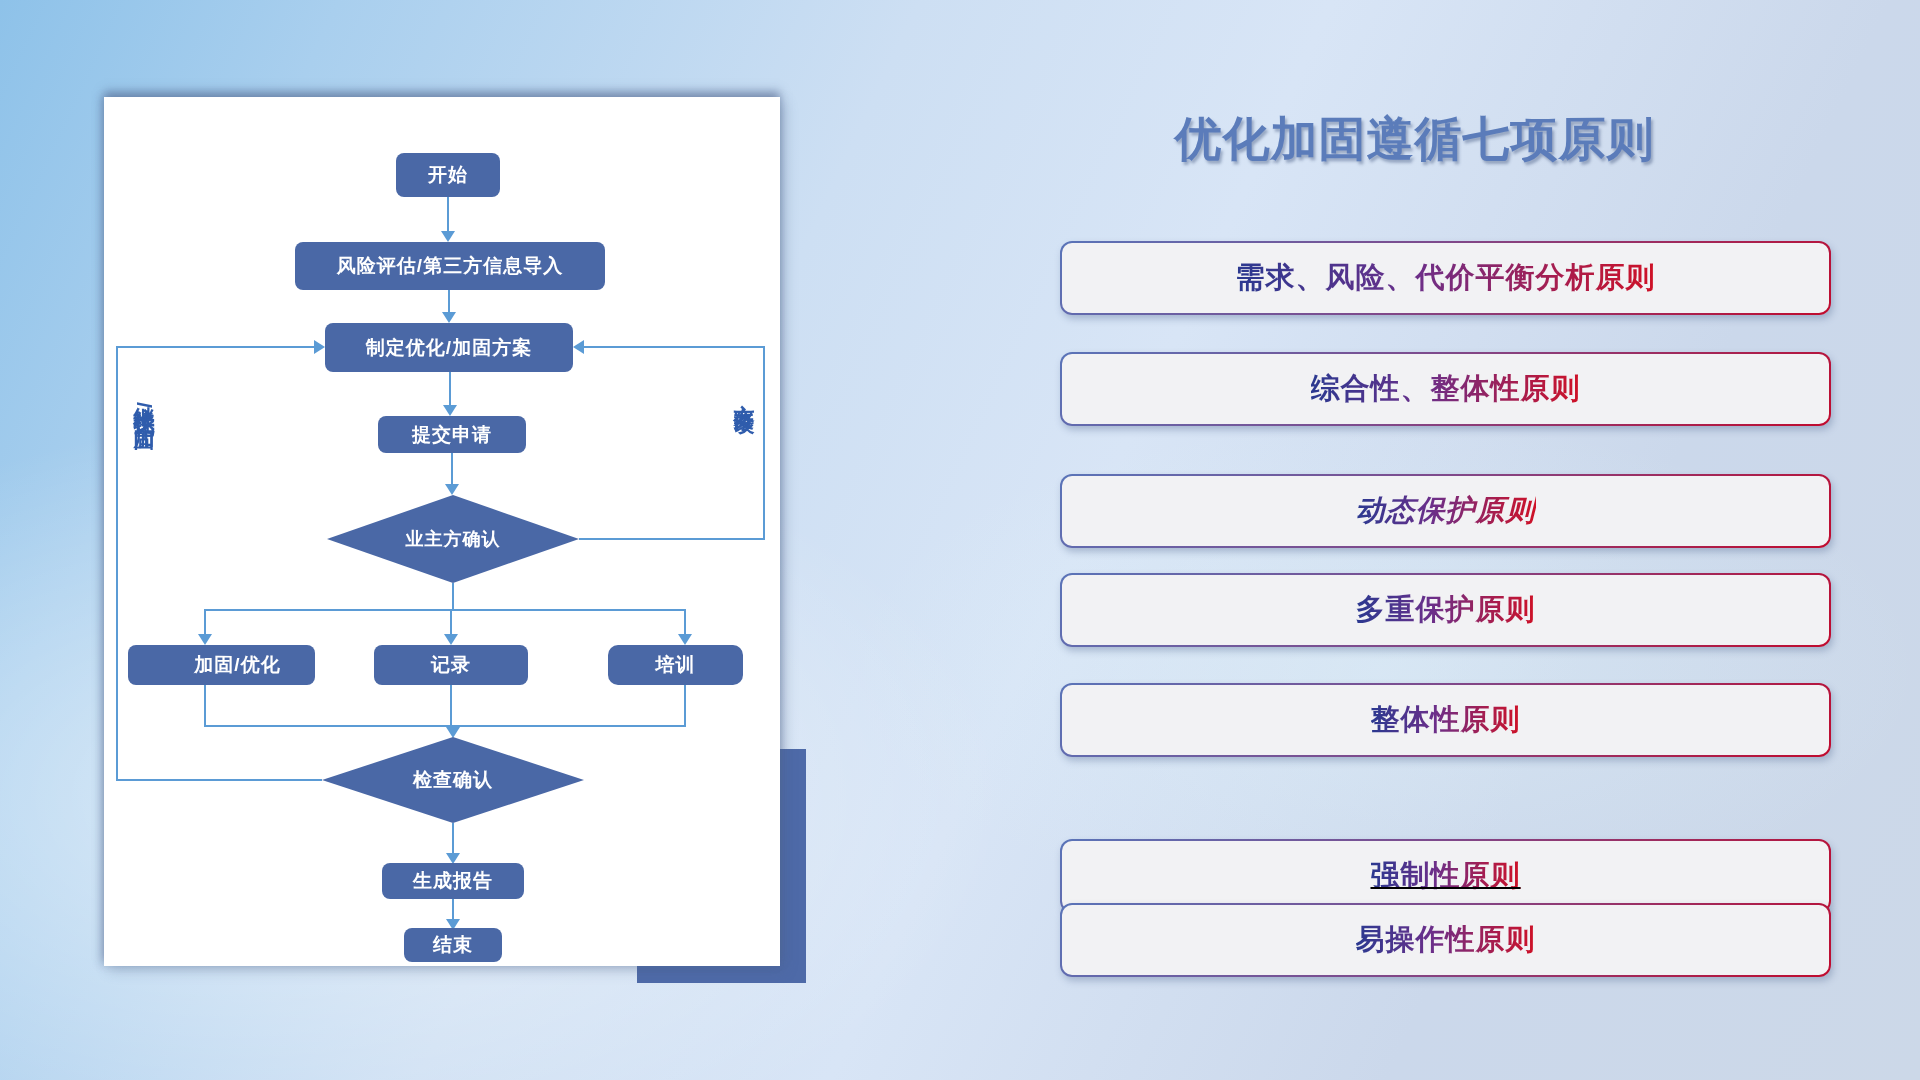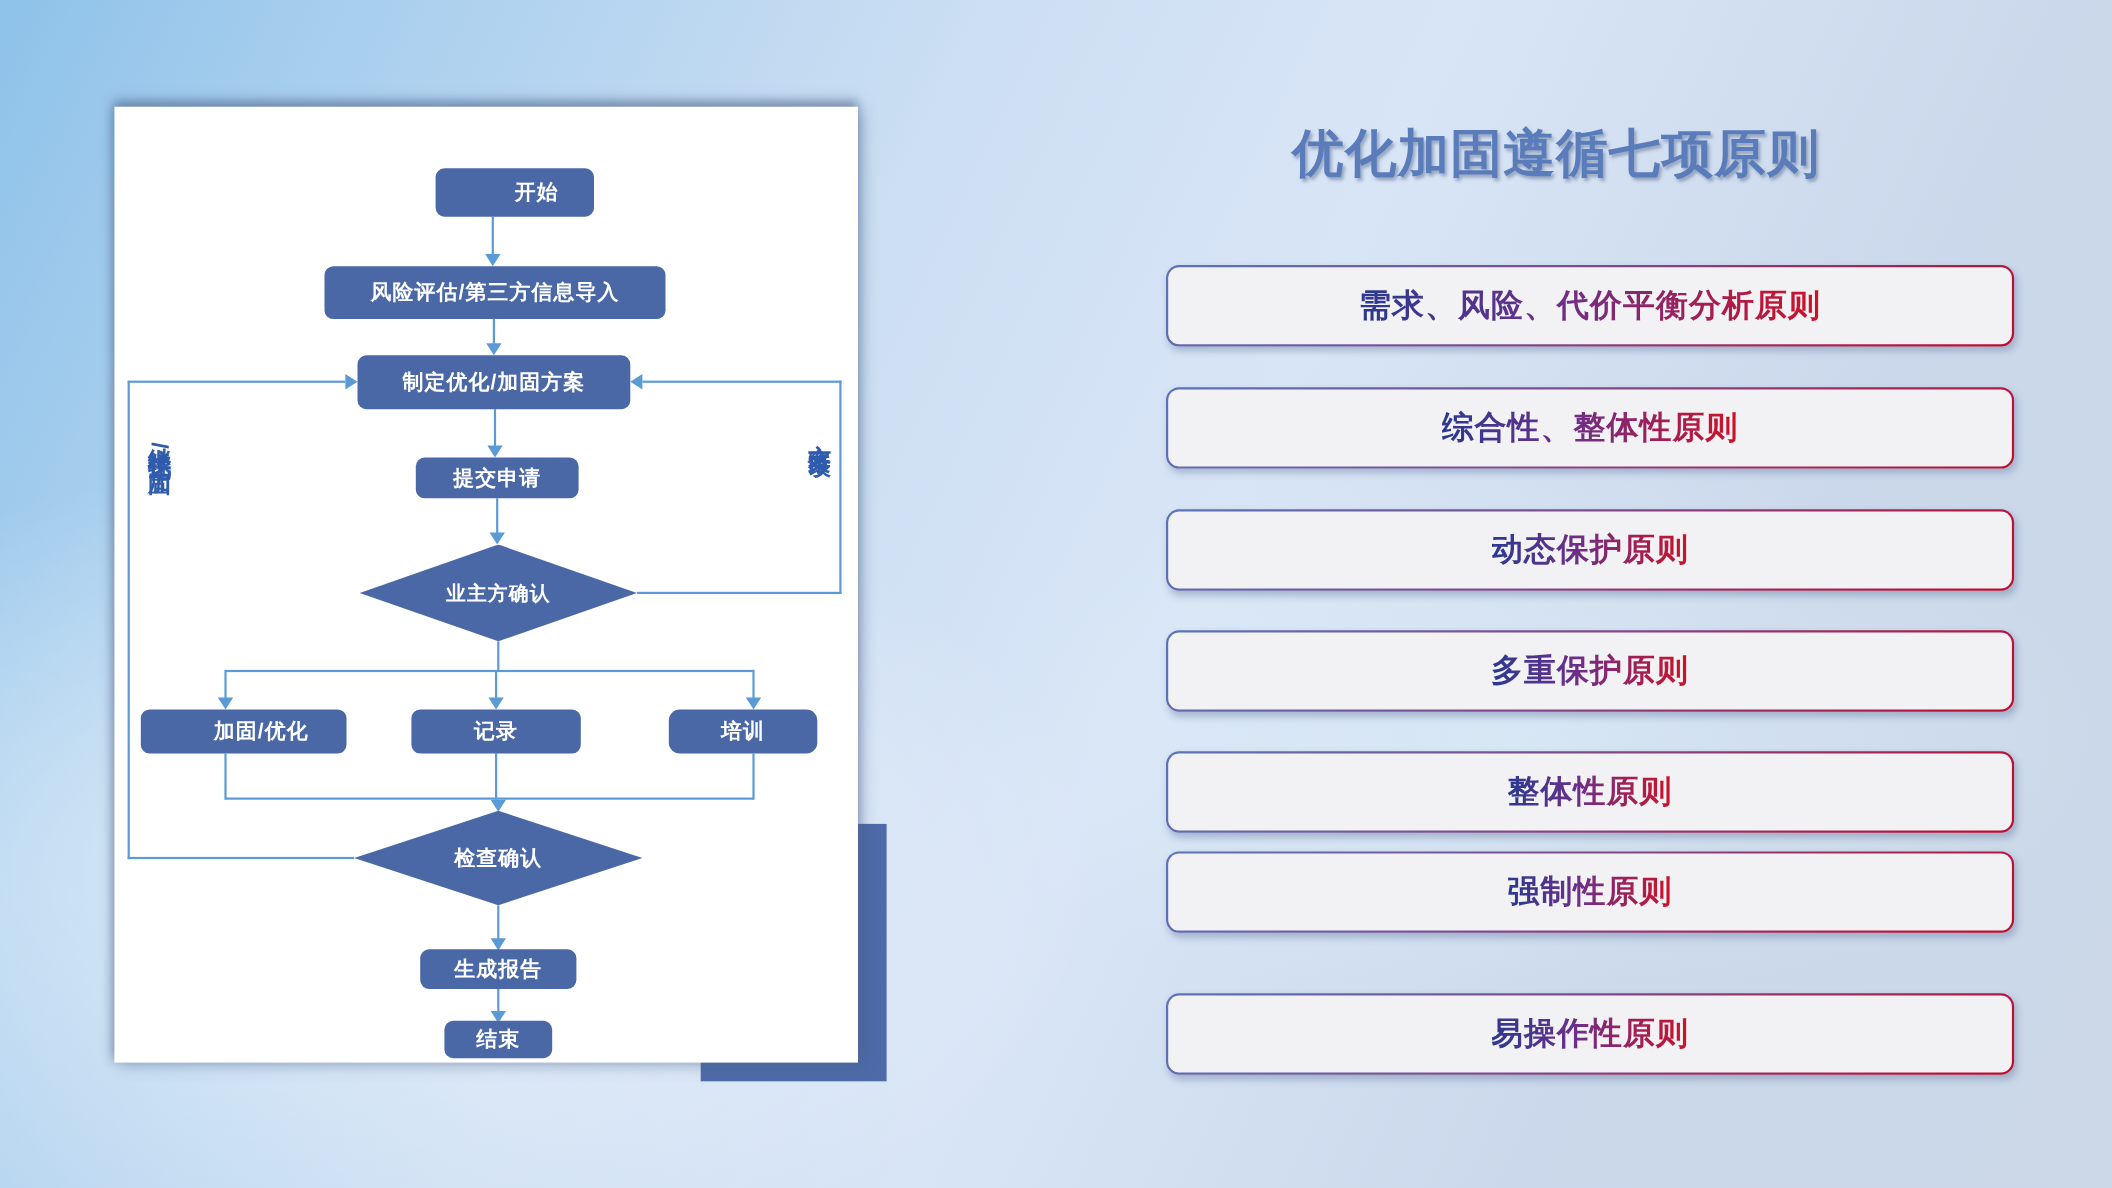--- a/index.html
+++ b/index.html
@@ -67,21 +67,21 @@
 </style>
 </head>
 <body>
 
 <div class="stage">
 
   <div class="accent-rect"></div>
 
   <div class="panel">
 
-    <div class="fnode" style="left:292px;top:56px;width:104px;height:44px;padding-left:40px;">开始</div>
+    <div class="fnode" style="left:292px;top:56px;width:104px;height:44px;">开始</div>
     <div class="fnode" style="left:191px;top:145px;width:310px;height:48px;">风险评估/第三方信息导入</div>
     <div class="fnode" style="left:221px;top:226px;width:248px;height:49px;">制定优化/加固方案</div>
     <div class="fnode" style="left:274px;top:319px;width:148px;height:37px;">提交申请</div>
     <div class="fdiamond" style="left:223px;top:398px;width:252px;height:88px;font-size:18px;">业主方确认</div>
     <div class="fnode" style="left:24px;top:548px;width:155px;height:40px;padding-left:32px;">加固/优化</div>
     <div class="fnode" style="left:270px;top:548px;width:154px;height:40px;">记录</div>
     <div class="fnode" style="left:504px;top:548px;width:135px;height:40px;border-radius:10px;">培训</div>
     <div class="fdiamond" style="left:218px;top:640px;width:262px;height:86px;font-size:19px;">检查确认</div>
     <div class="fnode" style="left:278px;top:766px;width:142px;height:36px;">生成报告</div>
     <div class="fnode" style="left:300px;top:831px;width:98px;height:34px;">结束</div>
@@ -135,36 +135,36 @@
     <div class="pbox" style="top:241px;">
       <div class="pbox-in">
           <span class="gtext">需求、风险、代价平衡分析原则</span>
         </div>
     </div>
     <div class="pbox" style="top:352px;">
       <div class="pbox-in">
           <span class="gtext">综合性、整体性原则</span>
         </div>
     </div>
-    <div class="pbox" style="top:463px;">
+    <div class="pbox" style="top:474px;font-style:italic;">
       <div class="pbox-in">
           <span class="gtext">动态保护原则</span>
         </div>
     </div>
     <div class="pbox" style="top:573px;">
       <div class="pbox-in">
           <span class="gtext">多重保护原则</span>
         </div>
     </div>
     <div class="pbox" style="top:683px;">
       <div class="pbox-in">
           <span class="gtext">整体性原则</span>
         </div>
     </div>
-    <div class="pbox" style="top:774px;">
+    <div class="pbox" style="top:839px;text-decoration:underline;">
       <div class="pbox-in">
           <span class="gtext">强制性原则</span>
         </div>
     </div>
     <div class="pbox" style="top:903px;">
       <div class="pbox-in">
           <span class="gtext">易操作性原则</span>
         </div>
     </div>
   </div>

